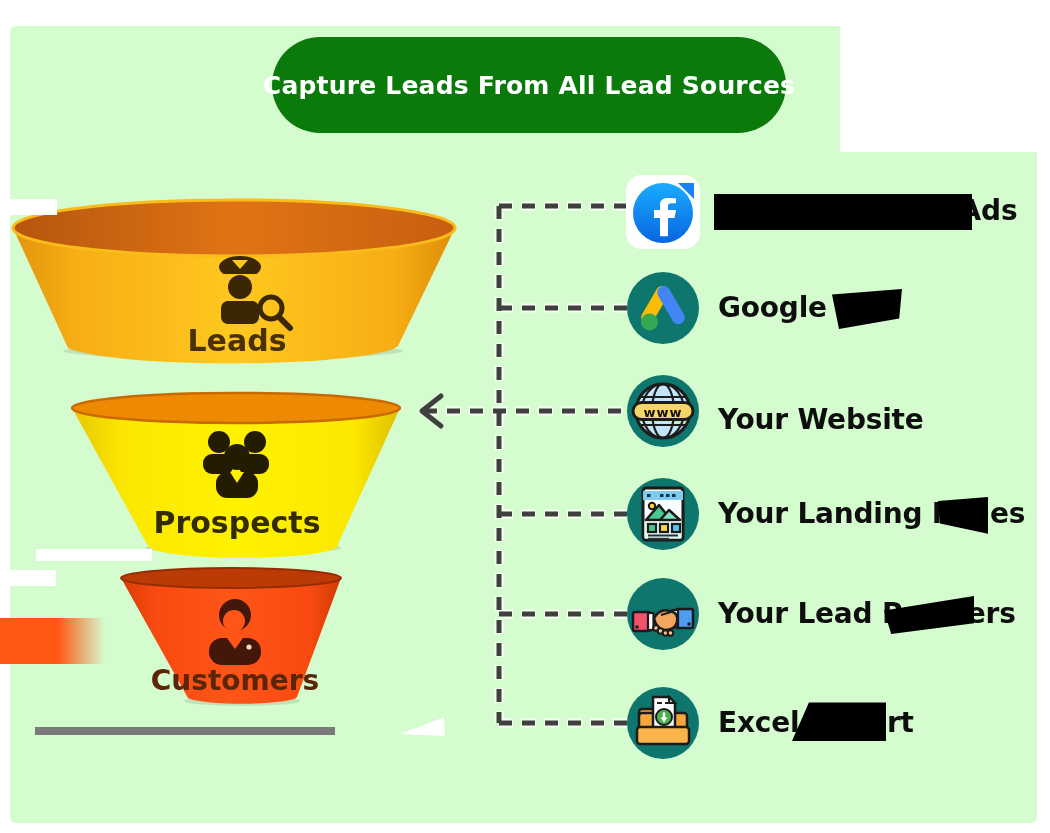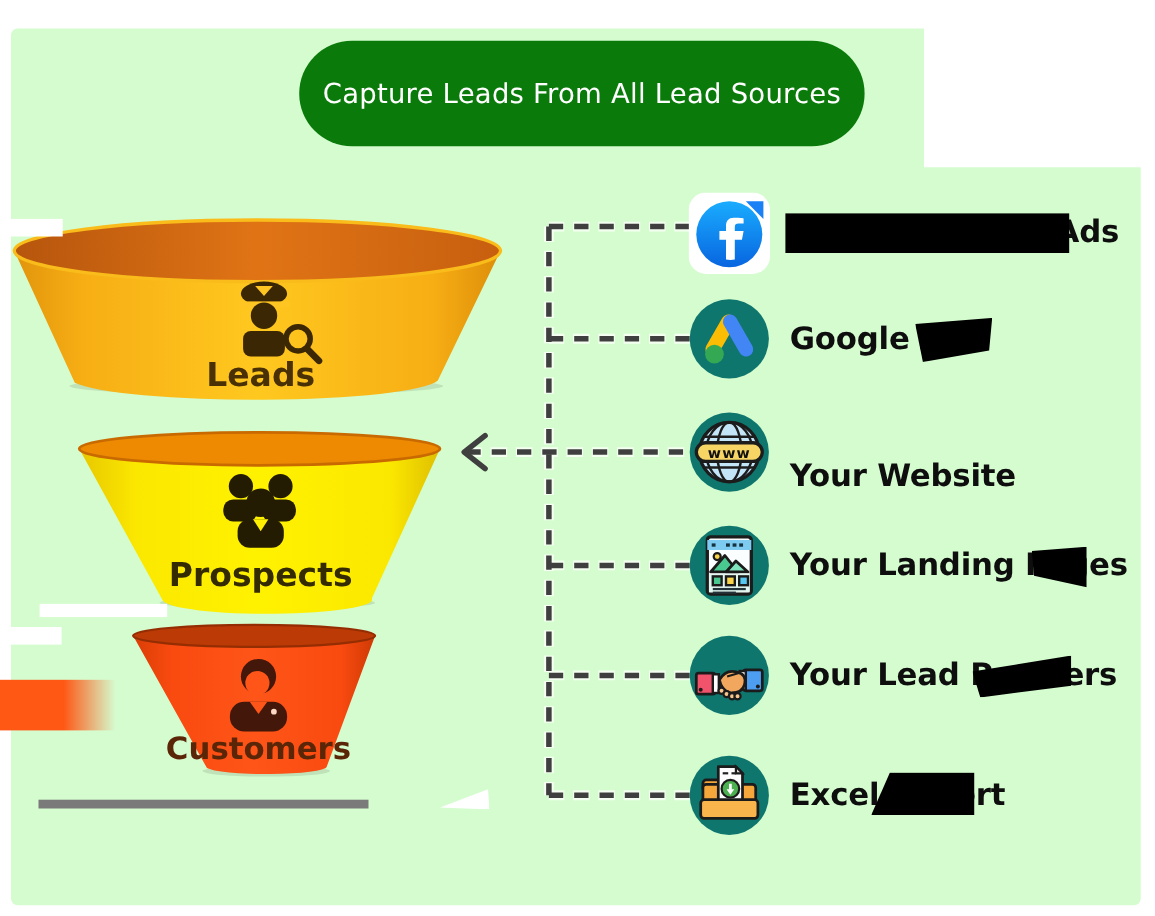--- a/index.html
+++ b/index.html
@@ -7,21 +7,21 @@
        font-family:"DejaVu Sans","Liberation Sans",sans-serif;overflow:hidden;}
   .abs{position:absolute;}
 
   
   .panel-top{left:10px;top:26px;width:830px;height:127px;background:#D5FCCF;border-radius:6px 0 0 0;}
   .panel-main{left:10px;top:152px;width:1027px;height:671px;background:#D5FCCF;border-radius:0 0 6px 6px;}
 
   
   .banner{left:272px;top:37px;width:514px;height:96px;background:#0A7B0A;border-radius:48px;
           display:flex;align-items:center;justify-content:center;}
-  .banner-title{color:#FFFFFF;font-size:25px;font-weight:normal;letter-spacing:.2px;white-space:nowrap;}
+  .banner-title{color:#FFFFFF;font-size:25px;font-weight:bold;letter-spacing:.2px;white-space:nowrap;}
 
   
   .src-circle{width:72px;height:72px;border-radius:50%;background:#0f766e;
               display:flex;align-items:center;justify-content:center;}
   .src-square{width:74px;height:74px;display:flex;align-items:center;justify-content:center;}
   .src-label{left:718px;height:44px;line-height:44px;font-size:28px;font-weight:bold;
              color:#0E0E0E;white-space:nowrap;letter-spacing:-.2px;}
 
   
   .blob{background:#000000;}
@@ -177,21 +177,21 @@
     <g clip-path="url(#gclip)" stroke="#1C1C1C" stroke-width="2.2" fill="none">
       <ellipse cx="36" cy="36" rx="11" ry="27"></ellipse>
       <ellipse cx="36" cy="36" rx="21" ry="27"></ellipse>
       <line x1="9" y1="22" x2="63" y2="22"></line>
       <line x1="9" y1="50" x2="63" y2="50"></line>
     </g>
     <rect x="6" y="27.5" width="60" height="17" rx="8.5" fill="#F7D564" stroke="#1C1C1C" stroke-width="3"></rect>
     <text x="36" y="41.5" font-size="13" font-weight="bold" fill="#111111" text-anchor="middle" letter-spacing="1">www</text>
   </svg>
 </div>
-<div class="abs src-label" style="top:411px;">Your Website</div>
+<div class="abs src-label" style="top:398px;">Your Website</div>
 
 <div class="abs src-circle" style="left:627px;top:478px;">
   <svg width="72" height="72" viewBox="0 0 72 72">
     <rect x="16" y="10" width="40" height="52" rx="3" fill="#FBFEFF" stroke="#1B1B1B" stroke-width="3"></rect>
     <path d="M16,13 h40 v9 h-40 z" fill="#7ECBF2"></path>
     <g fill="#16323F">
       <rect x="20" y="16" width="3.5" height="3"></rect>
         <rect x="33" y="16" width="3.5" height="3"></rect>
       <rect x="39" y="16" width="3.5" height="3"></rect>
         <rect x="45" y="16" width="3.5" height="3"></rect>

